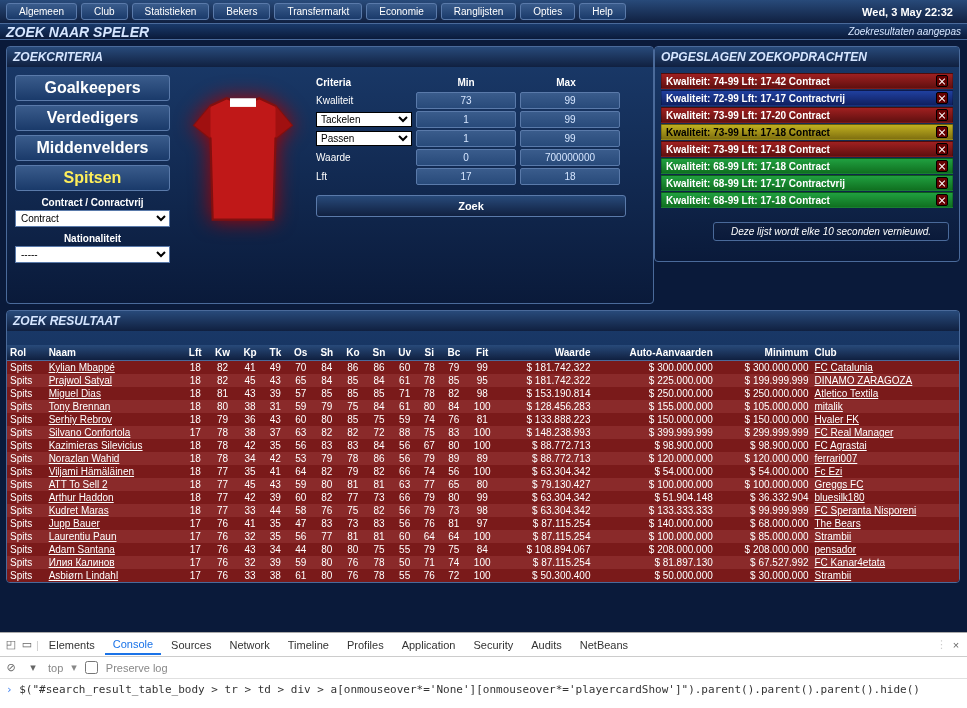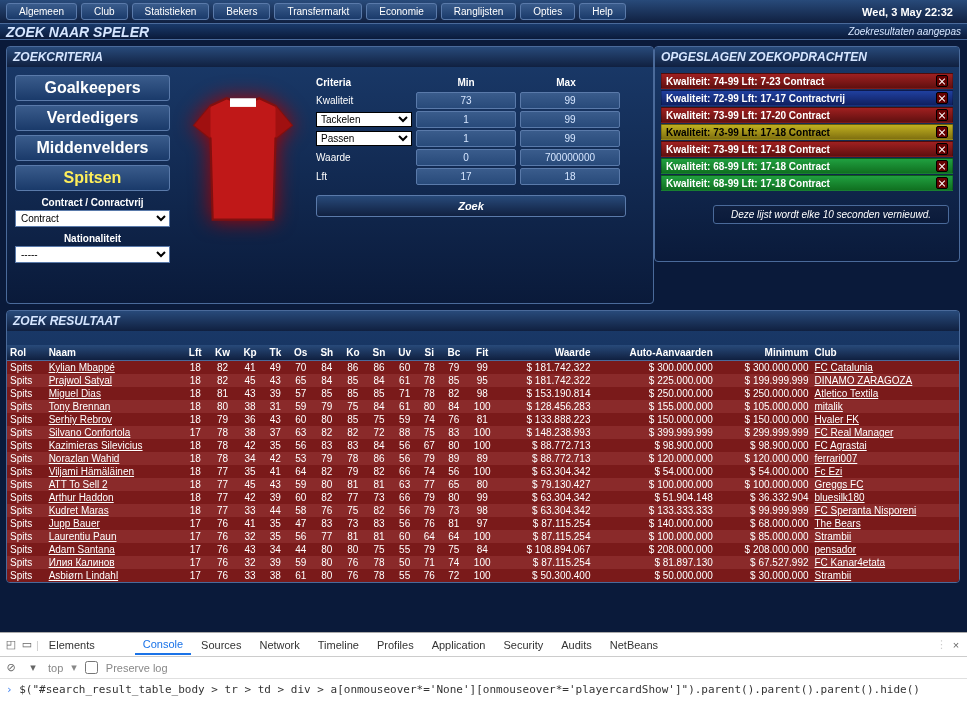--- a/index.html
+++ b/index.html
@@ -31,21 +31,21 @@
   .shirt svg { width: 110px; height: 130px; filter: drop-shadow(0 0 10px #a00); }
   
   .critform { flex: 1; }
   .crithead { display: flex; font-size: 10px; font-weight: bold; padding: 2px 0; }
   .crithead div:nth-child(1){ width: 100px; }
   .crithead div:nth-child(2), .crithead div:nth-child(3) { width: 100px; text-align: center; }
   .critrow { display: flex; align-items: center; margin: 2px 0; gap: 4px; }
   .critrow .label { width: 96px; font-size: 10px; }
   .critrow select.critsel { width: 96px; background: #fff; color: #000; font-size: 10px; border: 1px solid #000; }
   .valbox { width: 100px; background: linear-gradient(#3a5c8c, #284a7a); border: 1px solid #5a7aaa; text-align: center; padding: 2px 0; font-size: 10px; color: #d6e6ff; border-radius: 2px; }
-  .searchbtn { margin-top: 10px; background: linear-gradient(#284a7a, #102040); border: 1px solid #5a7aaa; border-radius: 3px; width: 310px; text-align: center; padding: 4px 0; font-size: 11px; cursor: pointer; color: #fff; font-weight: bold; font-style: italic; }
+  .searchbtn { margin-top: 10px; background: linear-gradient(#284a7a, #102040); border: 1px solid #5a7aaa; border-radius: 3px; width: 310px; text-align: center; padding: 4px 0; font-size: 11px; cursor: pointer; color: #fff; font-weight: bold; }
   
   .saved-panel { width: 306px; height: 216px; }
   .saved-list { padding: 6px; display: flex; flex-direction: column; gap: 1px; }
   .savedrow { display: flex; justify-content: space-between; align-items: center; font-size: 10px; font-weight: bold; padding: 1px 4px; border: 1px solid rgba(0,0,0,0.2); }
   .savedrow .del { width: 12px; height: 12px; background: #600; border: 1px solid #000; border-radius: 2px; position: relative; cursor: pointer; }
   .savedrow .del::before, .savedrow .del::after { content: ""; position: absolute; width: 8px; height: 1px; background: #fff; top: 5px; left: 1px; }
   .savedrow .del::before { transform: rotate(45deg); }
   .savedrow .del::after { transform: rotate(-45deg); }
   .saved-red { background: linear-gradient(#a02020, #601010); }
   .saved-blue { background: linear-gradient(#2040a0, #102060); }
@@ -60,21 +60,21 @@
   .result-table th.c, .result-table td.c { text-align: center; }
   .result-table td { padding: 1px 3px; white-space: nowrap; }
   .result-table tr.odd { background: #7a1a1a; }
   .result-table tr.even { background: #8a2a2a; }
   .result-table a { color: #fff; text-decoration: underline; }
   
   
   .devtools { position: absolute; bottom: 0; left: 0; right: 0; height: 76px; background: #fff; color: #333; font-size: 11px; border-top: 1px solid #aaa; }
   .devtabs { display: flex; align-items: center; height: 24px; border-bottom: 1px solid #ccc; padding: 0 4px; gap: 2px; }
   .devtab { padding: 3px 8px; cursor: pointer; }
-  .devtab.active { border-bottom: 2px solid #1a73e8; color: #1a73e8; margin-left: 30px; }
+  .devtab.active { border-bottom: 2px solid #1a73e8; color: #1a73e8; }
   .devicon { width: 14px; height: 14px; display: inline-flex; align-items: center; justify-content: center; color: #666; }
   .devrow2 { display: flex; align-items: center; height: 22px; border-bottom: 1px solid #e0e0e0; padding: 0 4px; gap: 8px; font-size: 11px; }
   .devrow2 .clr { color: #888; }
   .devconsole { padding: 4px 6px; font-family: Menlo, Consolas, monospace; font-size: 11px; color: #333; }
   .devconsole .prompt { color: #367cf1; }
 </style>
 </head>
 <body>
 
 <div class="topbar">
@@ -158,41 +158,45 @@
           </div>
         <div class="searchbtn">Zoek</div>
       </div>
     </div>
   </div>
 
   <div class="panel saved-panel">
     <div class="panelhead">OPGESLAGEN ZOEKOPDRACHTEN</div>
     <div class="saved-list" id="savedlist">
         <div class="savedrow saved-red">
-          <span>Kwaliteit: 74-99 Lft: 7-23 Contract</span>
+          <span>Kwaliteit: 74-99 Lft: 17-42 Contract</span>
           <span class="del"></span>
         </div>
         <div class="savedrow saved-blue">
           <span>Kwaliteit: 72-99 Lft: 17-17 Contractvrij</span>
           <span class="del"></span>
         </div>
         <div class="savedrow saved-red">
           <span>Kwaliteit: 73-99 Lft: 17-20 Contract</span>
           <span class="del"></span>
         </div>
         <div class="savedrow saved-yellow">
           <span>Kwaliteit: 73-99 Lft: 17-18 Contract</span>
           <span class="del"></span>
         </div>
         <div class="savedrow saved-red">
           <span>Kwaliteit: 73-99 Lft: 17-18 Contract</span>
           <span class="del"></span>
         </div>
         <div class="savedrow saved-green">
           <span>Kwaliteit: 68-99 Lft: 17-18 Contract</span>
+          <span class="del"></span>
+        </div>
+        <div class="savedrow saved-green">
+          <span>Kwaliteit: 68-99 Lft: 17-17 Contractvrij</span>
           <span class="del"></span>
         </div>
         <div class="savedrow saved-green">
           <span>Kwaliteit: 68-99 Lft: 17-18 Contract</span>
           <span class="del"></span>
         </div>
       </div>
     <div style="padding:0 10px;">
       <div class="savednote">Deze lijst wordt elke 10 seconden vernieuwd.</div>
     </div>

